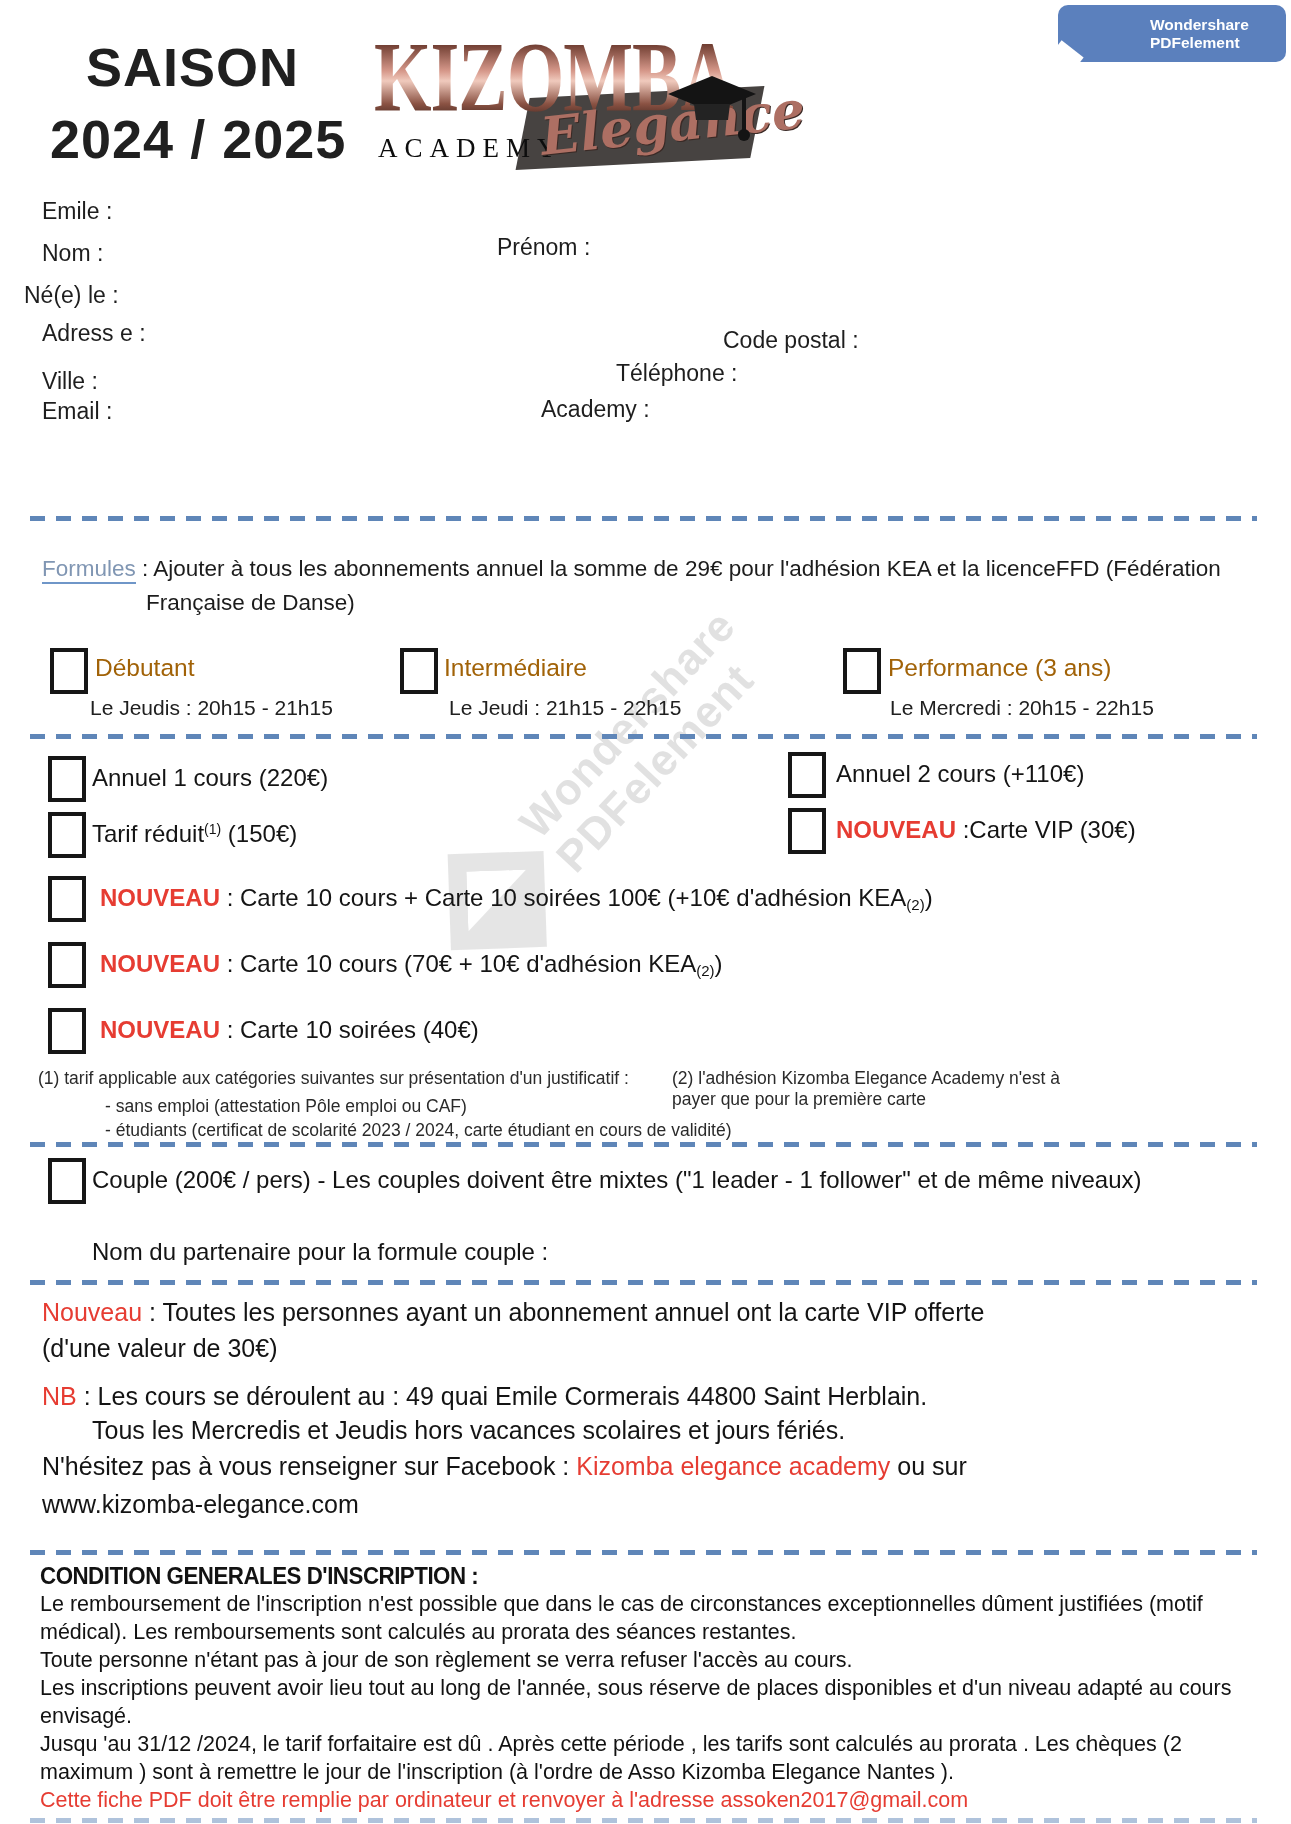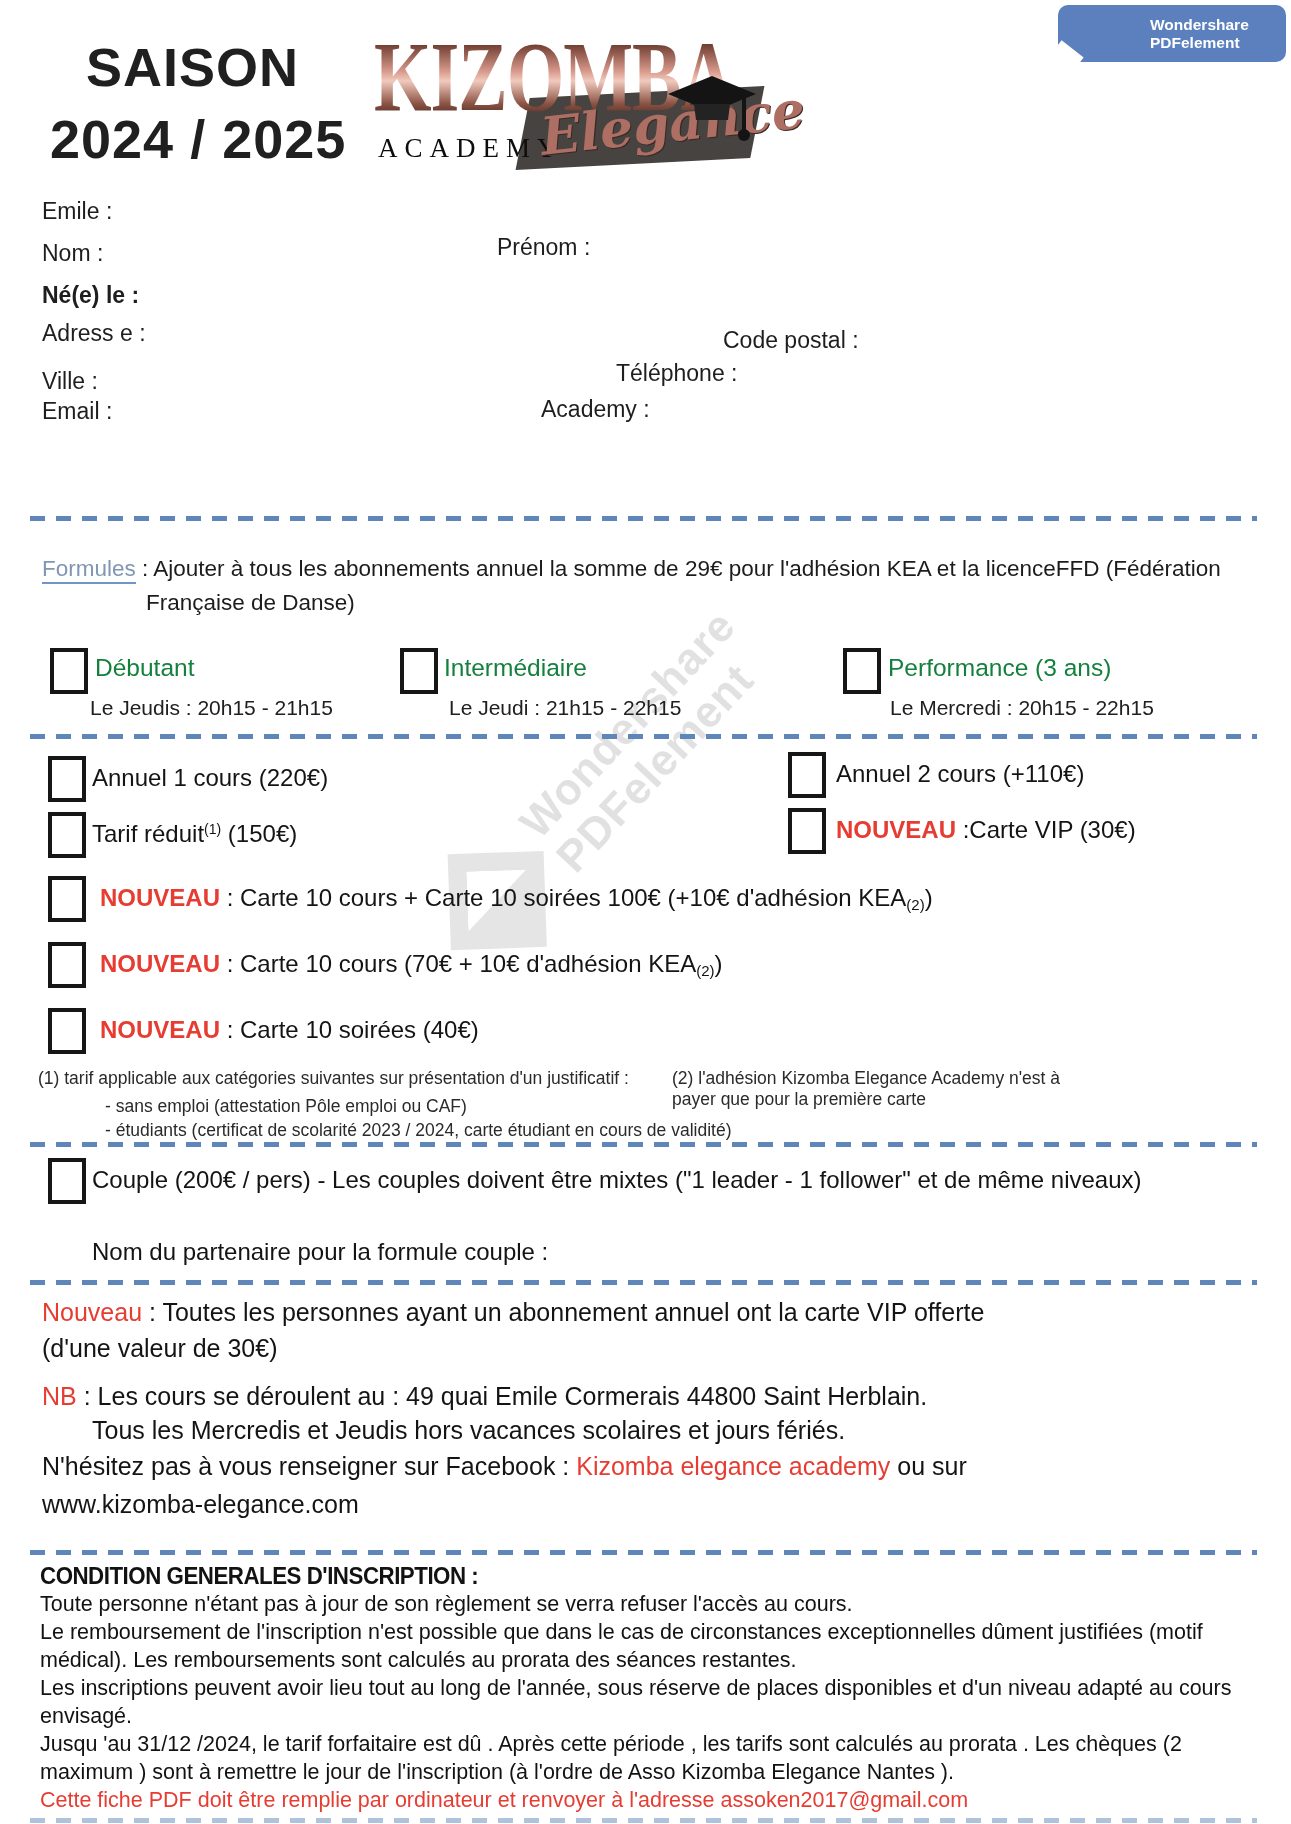--- a/index.html
+++ b/index.html
@@ -28,21 +28,21 @@
   .cap{position:absolute;left:668px;top:74px;z-index:4;}
   
   .divider{position:absolute;left:30px;right:34px;height:5px;z-index:2;
       background:repeating-linear-gradient(90deg,#5f86b8 0 15px,transparent 15px 26px);}
   .divider.faint{opacity:.5;}
   
   .formules-label{color:#8096b3;border-bottom:2px solid #6f96c8;padding-bottom:1px;}
   .body22{font-size:22.5px;color:#1c1c1c;}
   
   .cb{position:absolute;z-index:2;width:30px;height:38px;border:4px solid #161616;background:#fff;}
-  .lvl-label{font-size:24.5px;color:#15803d;}
+  .lvl-label{font-size:24.5px;color:#a16207;}
   .lvl-time{font-size:21px;color:#202020;}
   .opt{font-size:24px;color:#141414;white-space:nowrap;}
   .red{color:#e63c32;}
   .redbold{color:#e63c32;font-weight:bold;}
   .supmark{font-size:14px;vertical-align:8px;}
   .submark{font-size:15px;vertical-align:-4px;}
   .fnote{font-size:17.5px;color:#2a2a2a;}
   .big25{font-size:25px;color:#141414;}
   
   .conditions{position:absolute;left:40px;top:1562px;width:1218px;z-index:2;font-size:21.5px;line-height:28px;color:#121212;}
@@ -88,21 +88,21 @@
       <polygon points="44,2 88,20 44,38 0,20" fill="#141414"></polygon>
       <polygon points="26,30 62,30 60,46 28,46" fill="#232323"></polygon>
       <line x1="76" y1="24" x2="76" y2="56" stroke="#141414" stroke-width="4"></line>
       <circle cx="76" cy="61" r="6" fill="#141414"></circle>
     </svg>
   </div>
 
   <div class="abs lbl" style="left:42px;top:198px;">Emile :</div>
   <div class="abs lbl" style="left:42px;top:240px;">Nom :</div>
   <div class="abs lbl" style="left:497px;top:234px;">Prénom :</div>
-  <div class="abs lbl" style="left:42px;top:282px;font-weight:bold;">Né(e) le :</div>
+  <div class="abs lbl" style="left:24px;top:282px;">Né(e) le :</div>
   <div class="abs lbl" style="left:42px;top:320px;">Adress e :</div>
   <div class="abs lbl" style="left:723px;top:327px;">Code postal :</div>
   <div class="abs lbl" style="left:42px;top:368px;">Ville :</div>
   <div class="abs lbl" style="left:616px;top:360px;">Téléphone :</div>
   <div class="abs lbl" style="left:42px;top:398px;">Email :</div>
   <div class="abs lbl" style="left:541px;top:396px;">Academy :</div>
 
   <div class="divider" style="top:516px;"></div>
 
   <div class="abs body22" style="left:42px;top:556px;white-space:nowrap;">
@@ -180,22 +180,22 @@
   <div class="abs big25" style="left:92px;top:1416px;">Tous les Mercredis et Jeudis hors vacances scolaires et jours fériés.</div>
   <div class="abs big25" style="left:42px;top:1452px;">
     <span>N'hésitez pas à vous renseigner sur Facebook : </span><span class="red">Kizomba elegance academy</span><span> ou sur</span>
   </div>
   <div class="abs big25 red" style="left:42px;top:1490px;">www.kizomba-elegance.com</div>
 
   <div class="divider" style="top:1550px;"></div>
 
   <div class="conditions">
     <p class="cond-title">CONDITION GENERALES D'INSCRIPTION :</p>
+    <p>Le remboursement de l'inscription n'est possible que dans le cas de circonstances exceptionnelles dûment justifiées (motif médical). Les remboursements sont calculés au prorata des séances restantes.</p>
     <p>Toute personne n'étant pas à jour de son règlement se verra refuser l'accès au cours.</p>
-    <p>Le remboursement de l'inscription n'est possible que dans le cas de circonstances exceptionnelles dûment justifiées (motif médical). Les remboursements sont calculés au prorata des séances restantes.</p>
     <p>Les inscriptions peuvent avoir lieu tout au long de l'année, sous réserve de places disponibles et d'un niveau adapté au cours envisagé.</p>
     <p>Jusqu 'au 31/12 /2024, le tarif forfaitaire est dû . Après cette période , les tarifs sont calculés au prorata . Les chèques (2 maximum ) sont à remettre le jour de l'inscription (à l'ordre de Asso Kizomba Elegance Nantes ).</p>
     <p class="red">Cette fiche PDF doit être remplie par ordinateur et renvoyer à l'adresse assoken2017@gmail.com</p>
   </div>
 
   <div class="divider faint" style="top:1818px;"></div>
 
 </div>
 
 </body></html>

